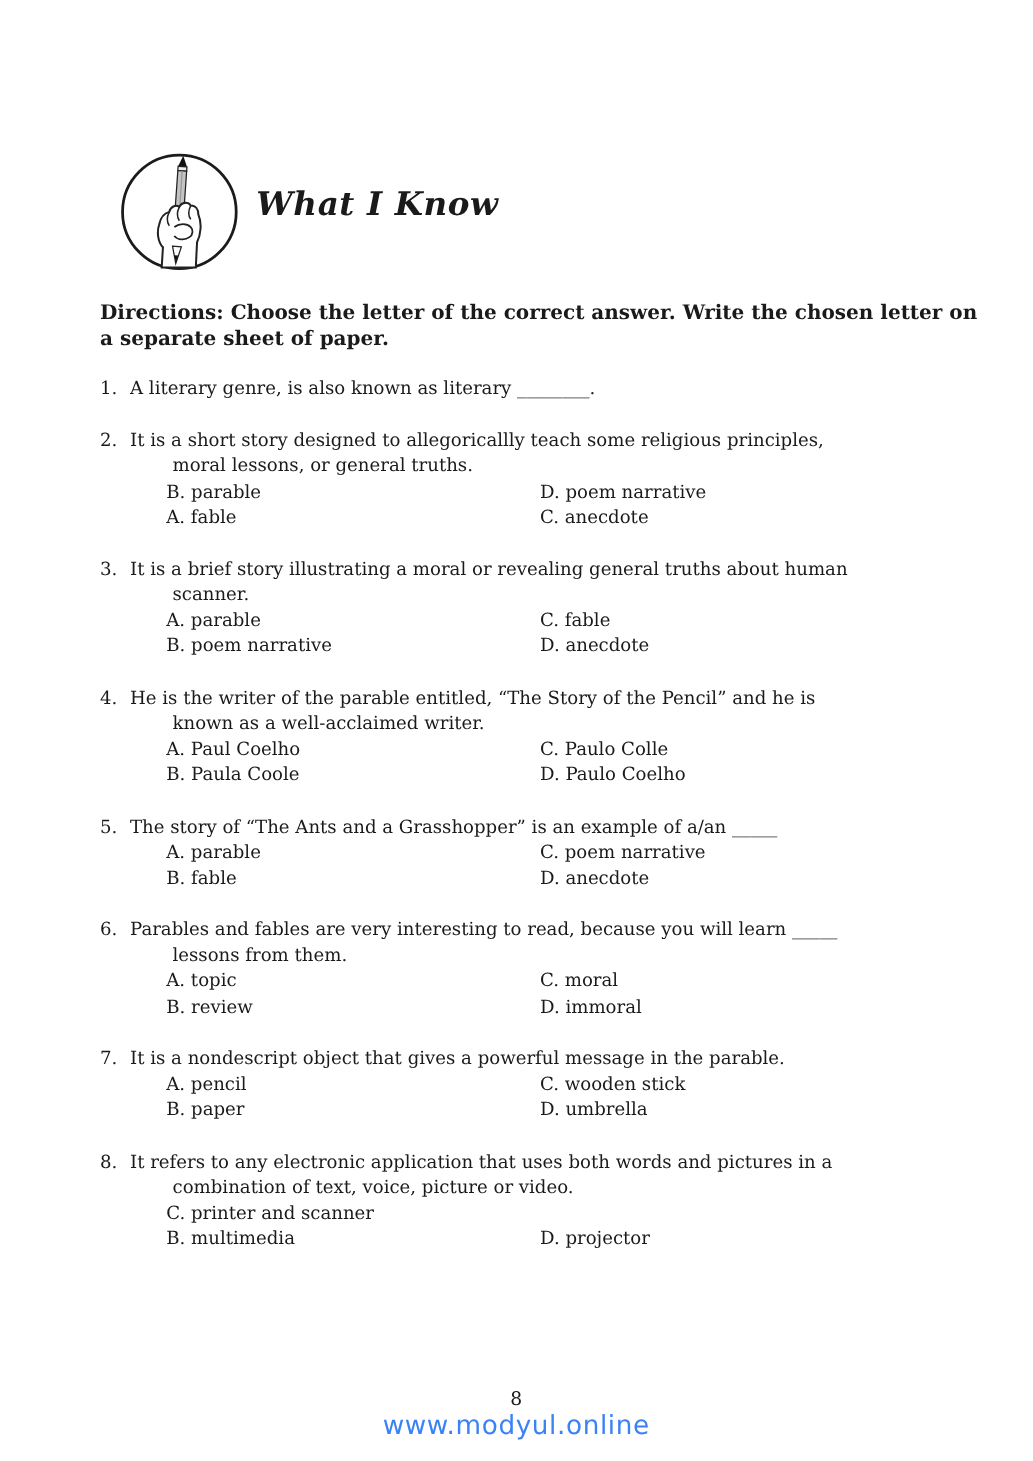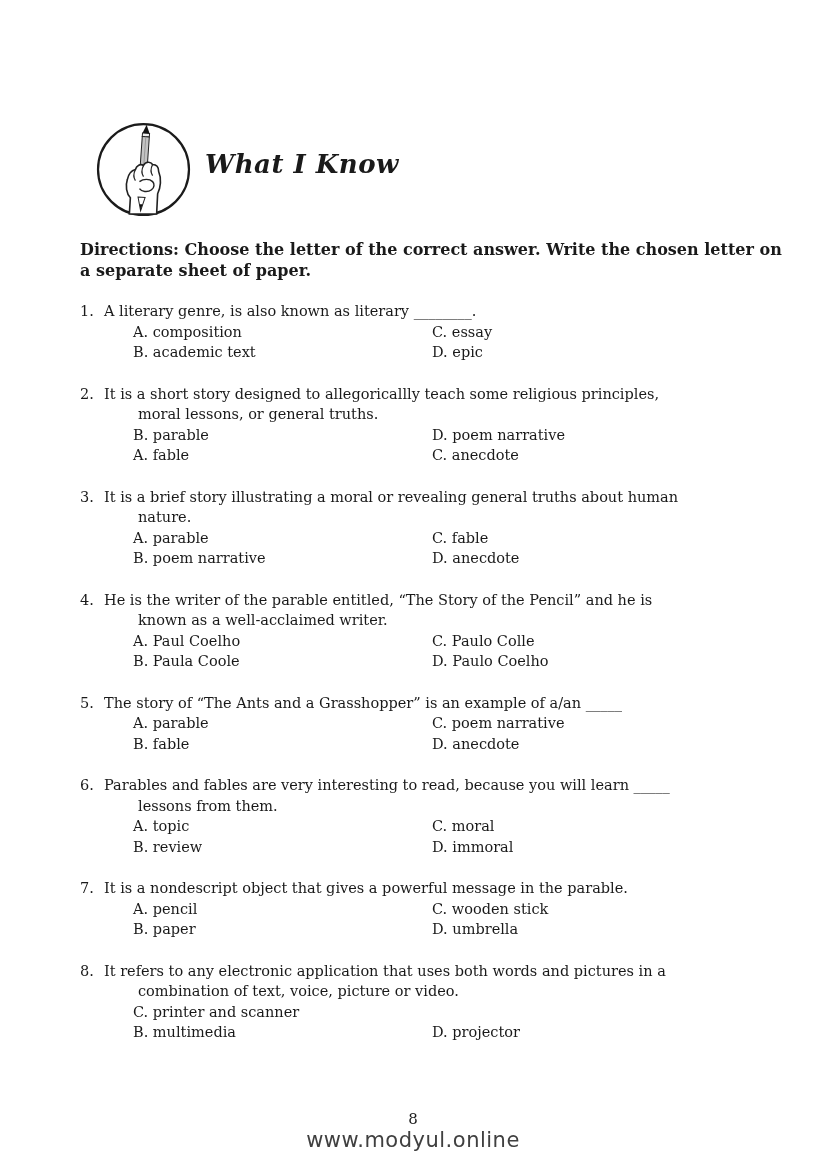--- a/index.html
+++ b/index.html
@@ -20,21 +20,21 @@
   .questions { position:absolute; left:80px; top:285px; font-size:14.5px; line-height:20.5px; }
   .question { margin:0 0 21px 0; }
   .qline { display:flex; white-space:nowrap; }
   .qnum { flex:none; width:24px; }
   .qcont { margin-left:58px; white-space:nowrap; }
   .opts { margin-left:53px; }
   .opt-row { display:grid; grid-template-columns:299px auto; white-space:nowrap; }
   .pagenum { position:absolute; top:1094px; left:0; width:100%; text-align:center; font-size:15px; }
   .watermark {
     position:absolute; top:1112px; left:0; width:100%; text-align:center;
-    font-family:"DejaVu Sans", sans-serif; font-size:21px; color:#404040; letter-spacing:.5px;
+    font-family:"DejaVu Sans", sans-serif; font-size:21px; color:#3b82f6; letter-spacing:.5px;
   }
 </style>
 </head>
 <body>
 
 <div class="page">
 
   <div class="icon-wrap">
     <svg viewBox="0 0 96 96" width="97" height="97">
       <circle cx="48" cy="48" r="45" fill="#ffffff" stroke="#1b1b1b" stroke-width="2.2"></circle>
@@ -63,30 +63,20 @@
     <span>a separate sheet of paper.</span>
   </p>
 
   <main class="questions" id="questions">
   <section class="question">
     <div class="qline">
       <span class="qnum">1.</span>
           <span class="qtext">A literary genre, is also known as literary ________.</span>
     </div>
 
-    <div class="opts">
-      <div class="opt-row">
-        <span class="opt opt-a">A. composition</span>
-        <span class="opt opt-c">C. essay</span>
-      </div>
-      <div class="opt-row">
-        <span class="opt opt-b">B. academic text</span>
-        <span class="opt opt-d">D. epic</span>
-      </div>
-    </div>
   </section>
 
   <section class="question">
     <div class="qline">
       <span class="qnum">2.</span>
           <span class="qtext">It is a short story designed to allegoricallly teach some religious principles,</span>
     </div>
     <div class="qcont">moral lessons, or general truths.</div>
     <div class="opts">
       <div class="opt-row">
@@ -98,21 +88,21 @@
         <span class="opt opt-c">C. anecdote</span>
       </div>
     </div>
   </section>
 
   <section class="question">
     <div class="qline">
       <span class="qnum">3.</span>
           <span class="qtext">It is a brief story illustrating a moral or revealing general truths about human</span>
     </div>
-    <div class="qcont">nature.</div>
+    <div class="qcont">scanner.</div>
     <div class="opts">
       <div class="opt-row">
         <span class="opt opt-a">A. parable</span>
         <span class="opt opt-c">C. fable</span>
       </div>
       <div class="opt-row">
         <span class="opt opt-b">B. poem narrative</span>
         <span class="opt opt-d">D. anecdote</span>
       </div>
     </div>

